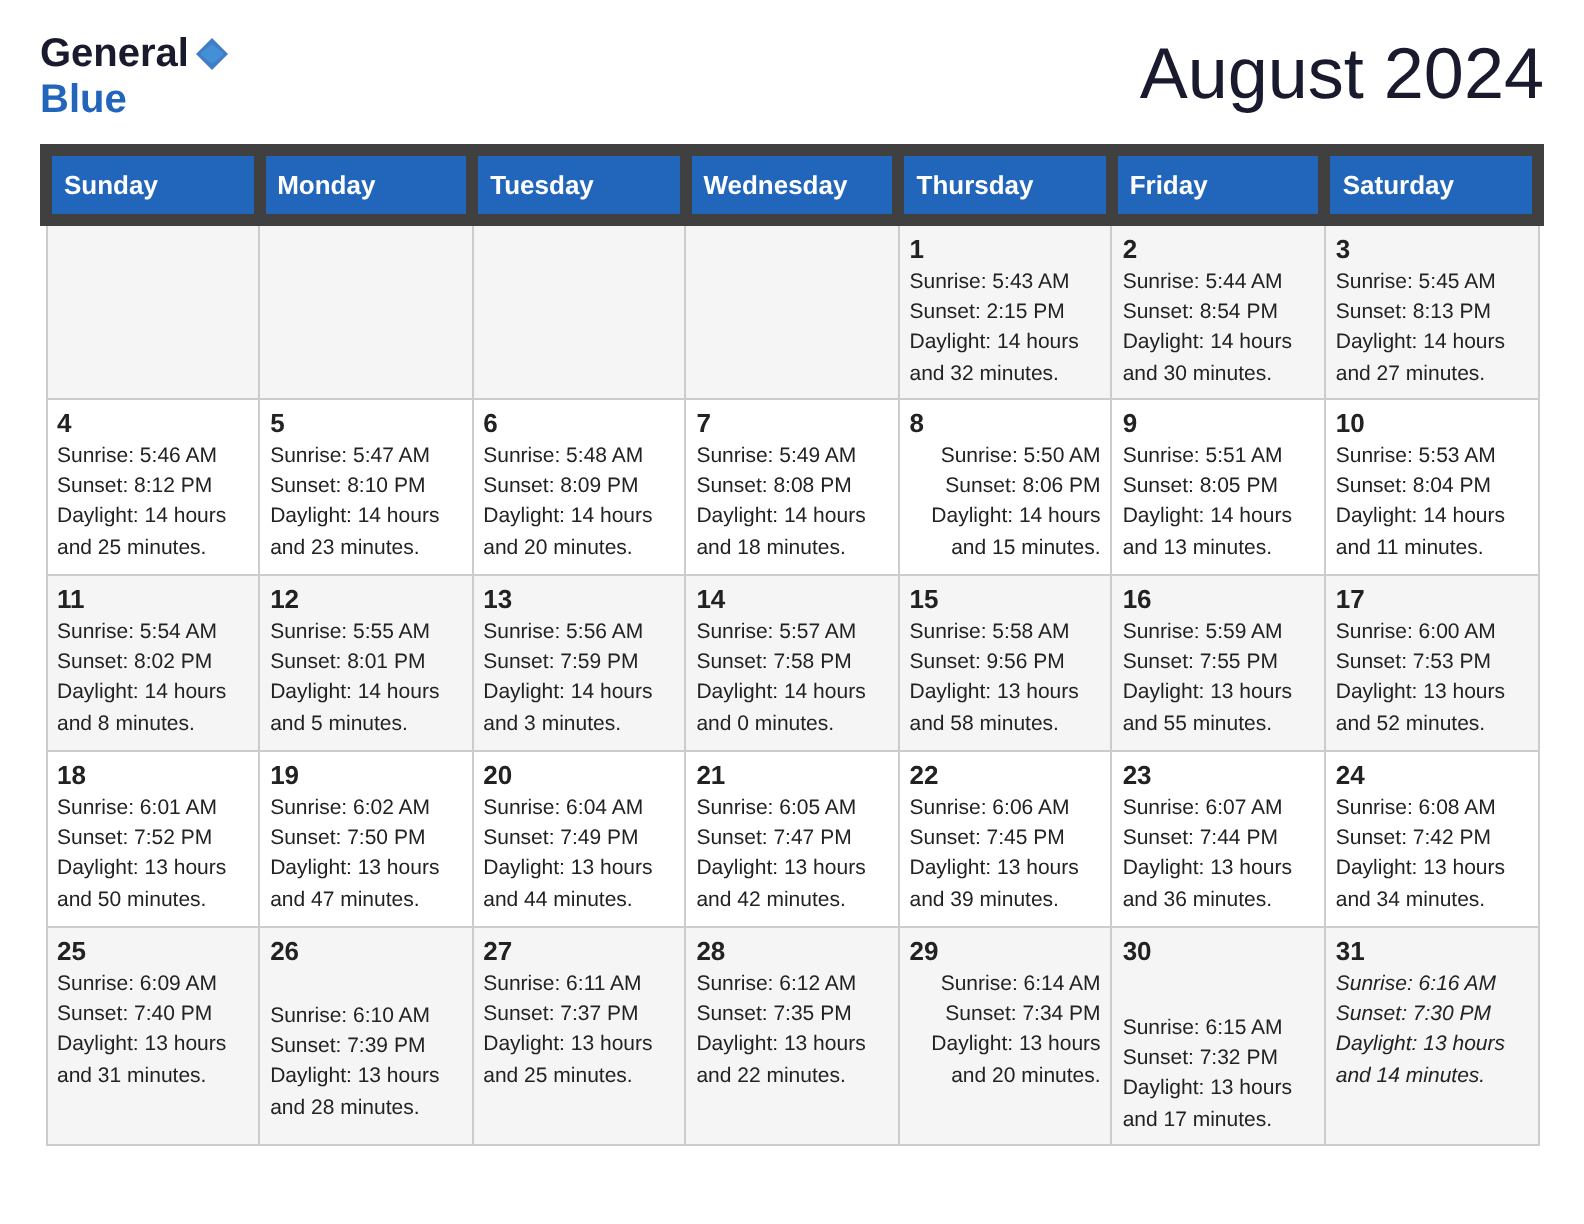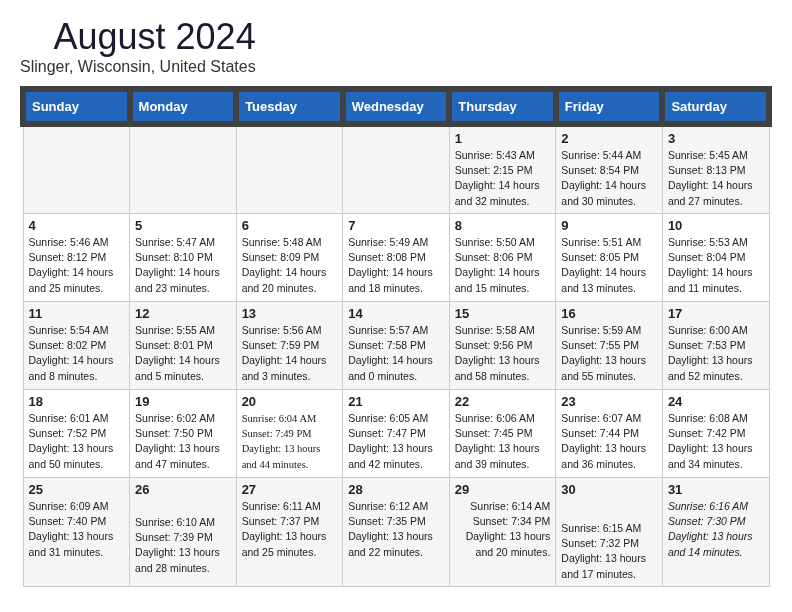--- a/index.html
+++ b/index.html
@@ -74,23 +74,34 @@
       font-size: 10.5px;
     }
     .empty-cell {
       background: #f9f9f9;
     }
   </style>
 </head>
 <body>
 
 <div class="header-area">
+  <div class="logo">
+    <div class="logo-row">
+      <span style="font-size:20px;font-weight:bold;color:#1a1a2e;">General</span>
+      <svg width="20" height="20" viewBox="0 0 20 20" style="margin-left:2px;margin-top:-2px;">
+        <polygon points="10,2 18,10 10,18 2,10" fill="#2266bb" opacity="0.85"></polygon>
+        <polygon points="10,5 16,10 10,15 4,10" fill="#4499dd" opacity="0.7"></polygon>
+      </svg>
+    </div>
+    <div>
+      <span style="font-size:20px;font-weight:bold;color:#2266bb;">Blue</span>
+    </div>
+  </div>
   <div class="title-area">
     <div class="month-title">August 2024</div>
-    <div class="location-title">Slinger, Wisconsin, United States</div>
   </div>
 </div>
 
 <table>
   <thead>
     <tr>
     <th>Sunday</th>
         <th>Monday</th>
         <th>Tuesday</th>
         <th>Wednesday</th>
@@ -151,21 +162,21 @@
         </td>
         <td>
           <span class="day-number">7</span>
           <div class="day-info" style="white-space: pre-line;">Sunrise: 5:49 AM
 Sunset: 8:08 PM
 Daylight: 14 hours
 and 18 minutes.</div>
         </td>
         <td>
           <span class="day-number">8</span>
-          <div class="day-info" style="white-space: pre-line;">Sunrise: 5:50 AM
+          <div class="day-info" style="white-space: pre-line; text-align: right;">Sunrise: 5:50 AM
 Sunset: 8:06 PM
 Daylight: 14 hours
 and 15 minutes.</div>
         </td>
         <td>
           <span class="day-number">9</span>
           <div class="day-info" style="white-space: pre-line;">Sunrise: 5:51 AM
 Sunset: 8:05 PM
 Daylight: 14 hours
 and 13 minutes.</div>
@@ -239,21 +250,21 @@
         </td>
         <td>
           <span class="day-number">19</span>
           <div class="day-info" style="white-space: pre-line;">Sunrise: 6:02 AM
 Sunset: 7:50 PM
 Daylight: 13 hours
 and 47 minutes.</div>
         </td>
         <td>
           <span class="day-number">20</span>
-          <div class="day-info" style="white-space: pre-line; font-family: Liberation Serif, serif;">Sunrise: 6:04 AM
+          <div class="day-info" style="white-space: pre-line;">Sunrise: 6:04 AM
 Sunset: 7:49 PM
 Daylight: 13 hours
 and 44 minutes.</div>
         </td>
         <td>
           <span class="day-number">21</span>
           <div class="day-info" style="white-space: pre-line;">Sunrise: 6:05 AM
 Sunset: 7:47 PM
 Daylight: 13 hours
 and 42 minutes.</div>

